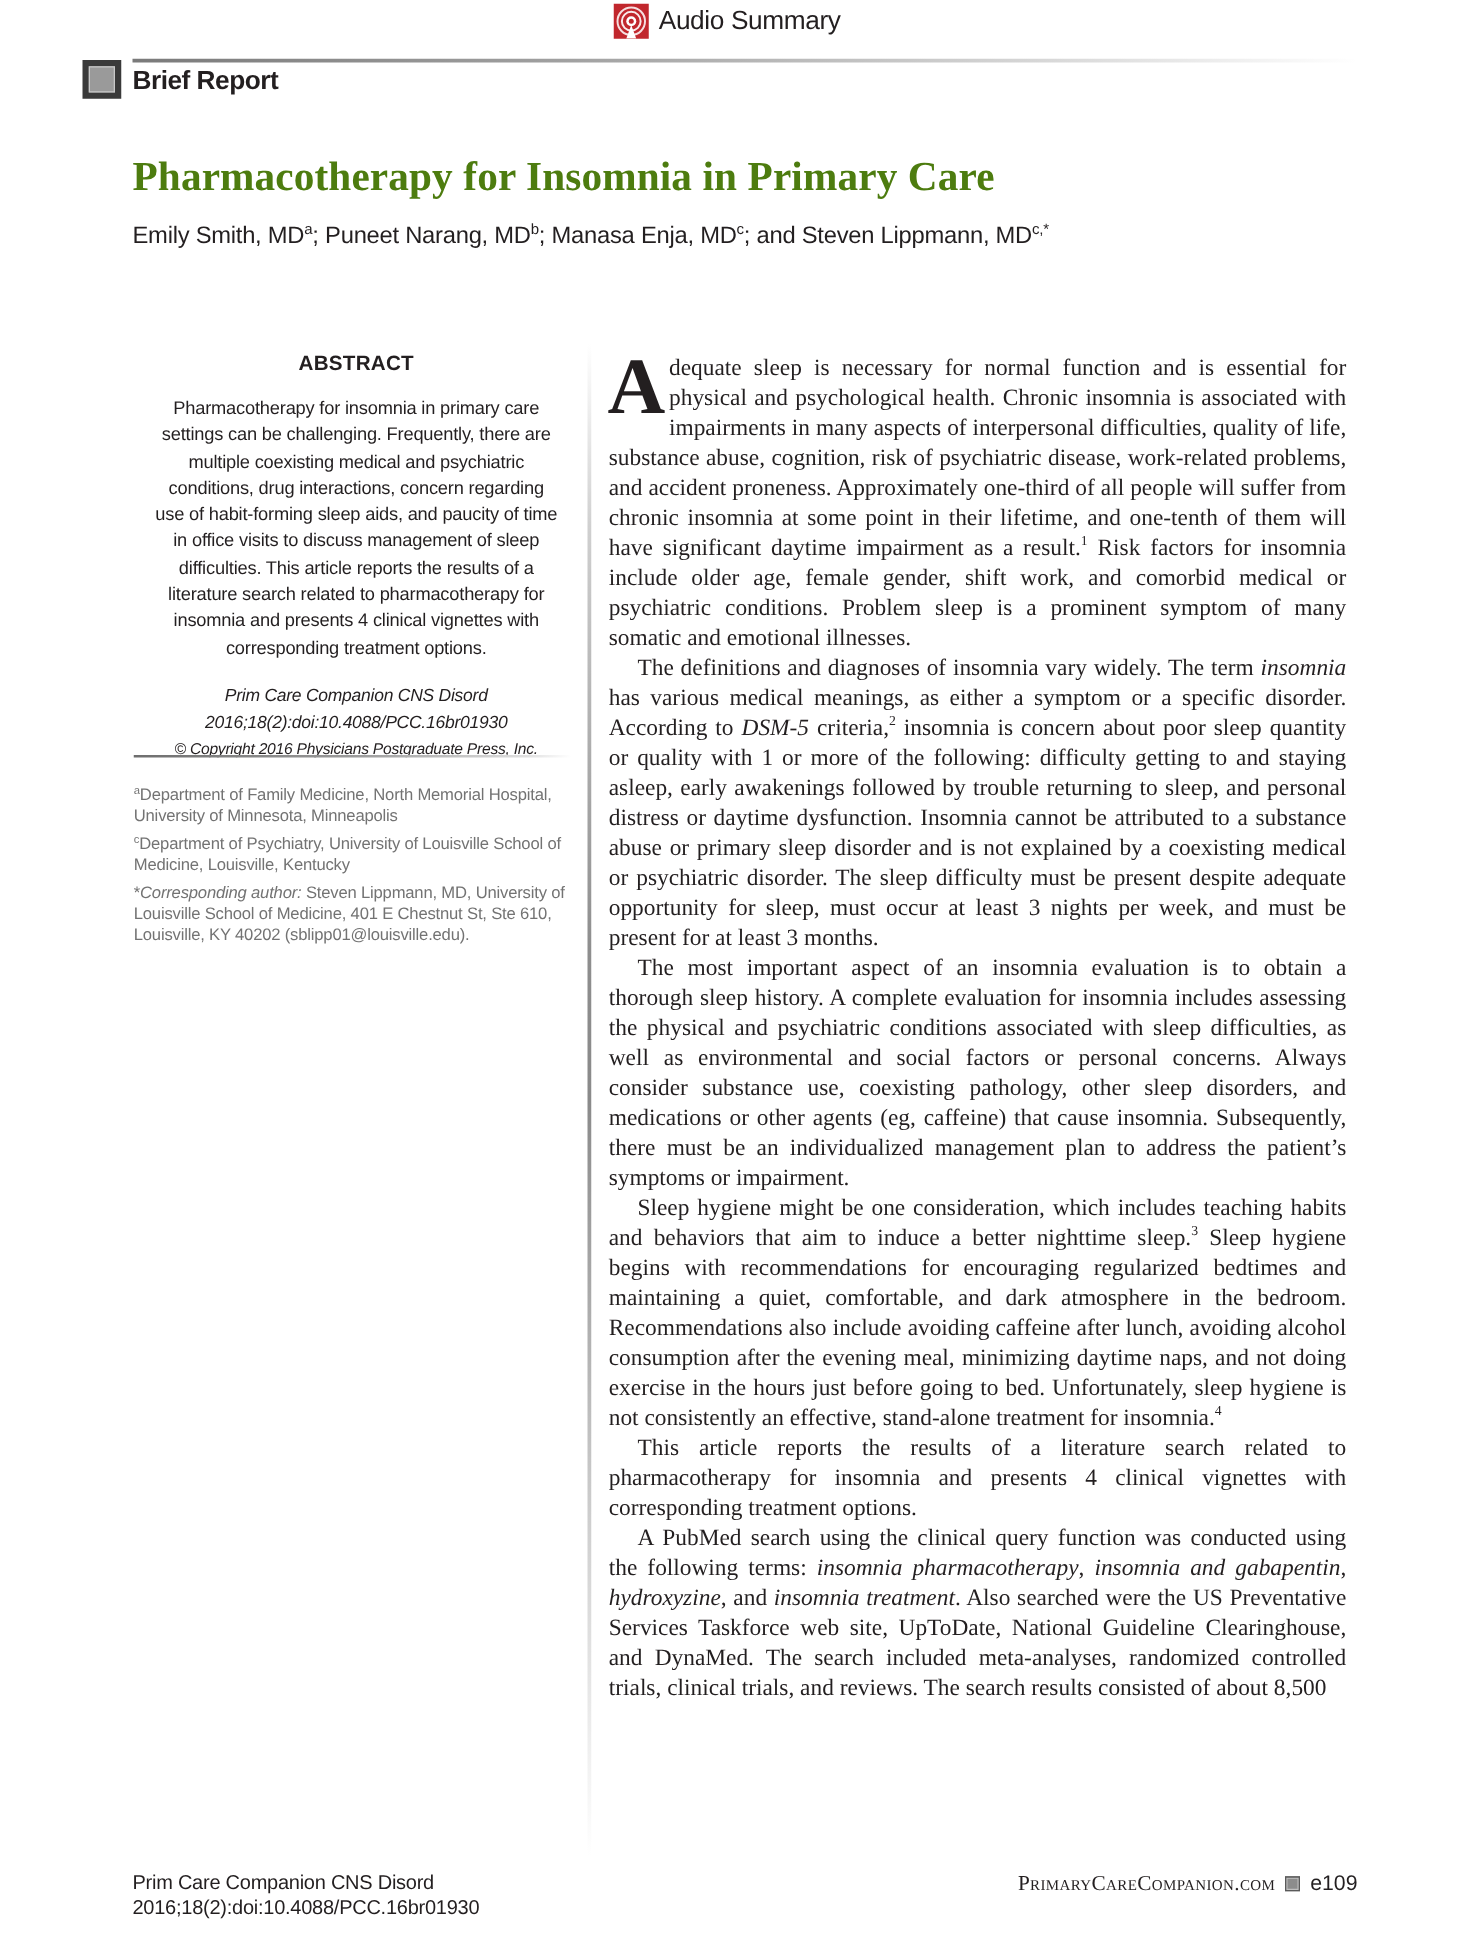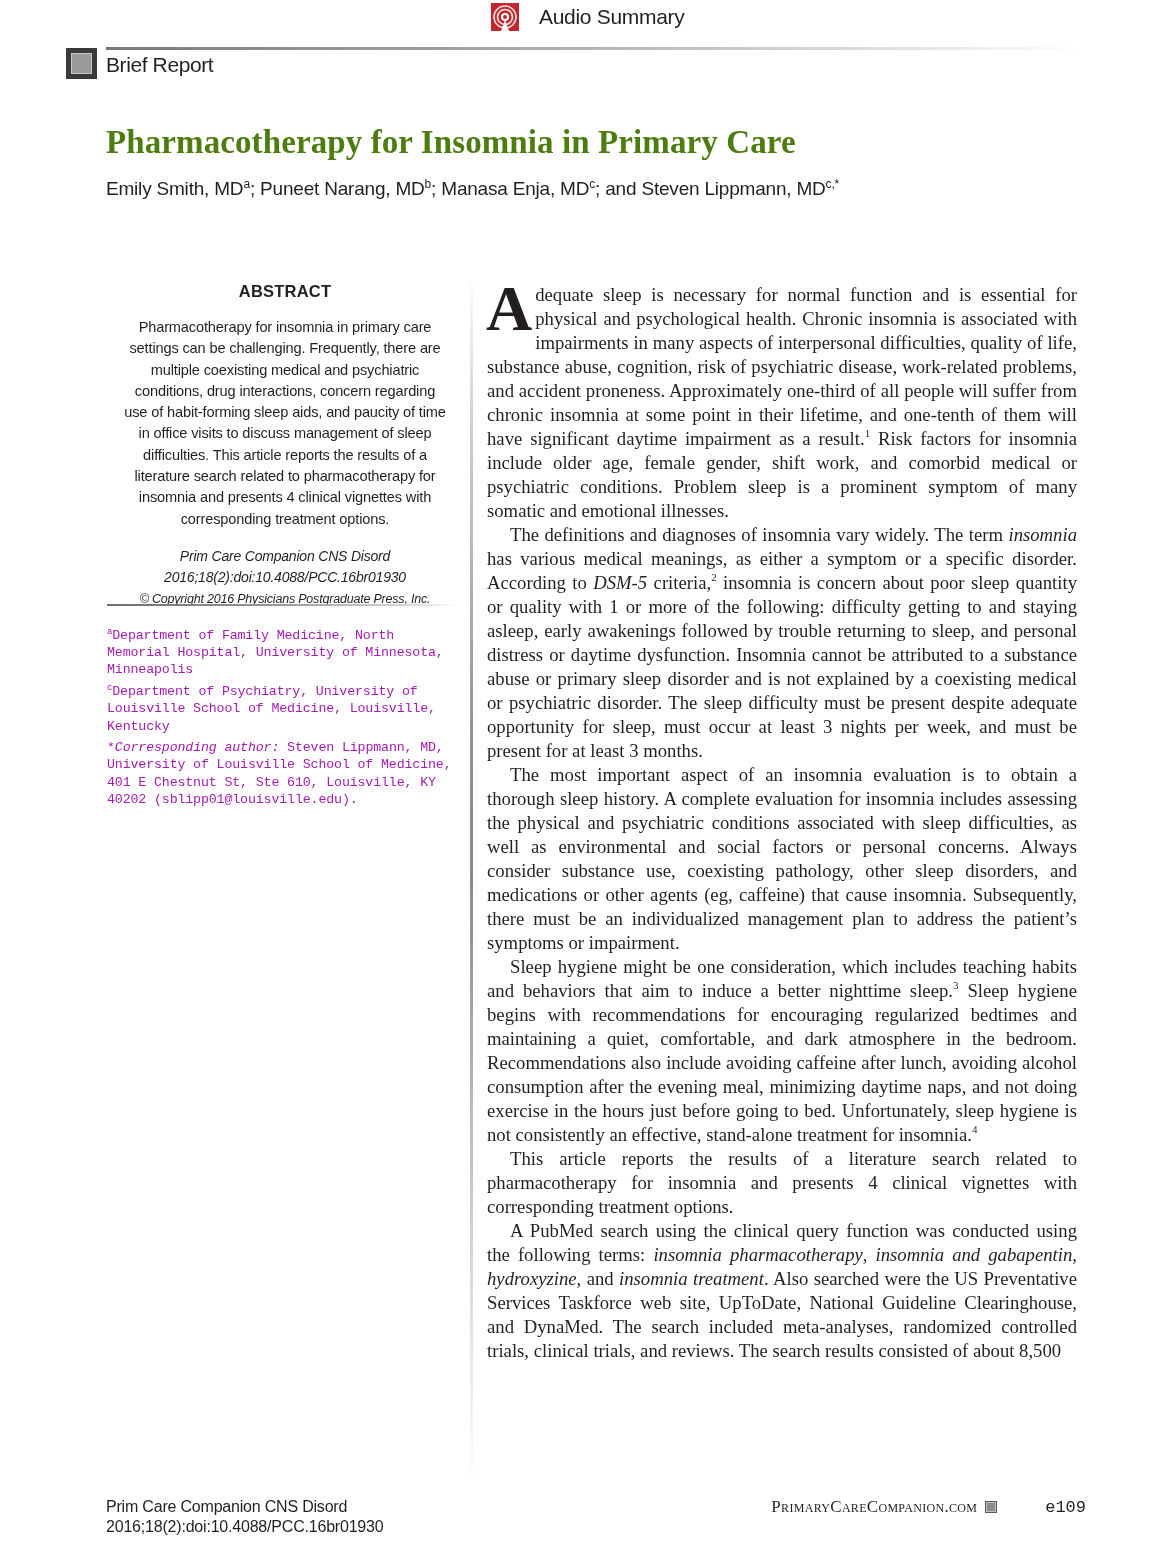--- a/index.html
+++ b/index.html
@@ -1,42 +1,42 @@
 <!DOCTYPE html>
 <html><head>
 <meta charset="utf-8">
 <style>
   html, body { margin: 0; padding: 0; background: #ffffff; }
   body { width: 1170px; height: 1566px; position: relative; overflow: hidden; color: #231f20; }
 
   
-  .audio { position: absolute; left: 491px; top: 3px; display: flex; align-items: center; gap: 20px; cursor: pointer; }
+  .audio { position: absolute; left: 491px; top: 3px; display: flex; align-items: center; gap: 8px; cursor: pointer; }
   .audio-icon { width: 28px; height: 28px; background: #c1272d; position: relative; overflow: hidden; }
   .audio-icon svg { position: absolute; left: 0; top: 0; }
   .audio-label { font-size: 21px; color: #231f20; letter-spacing: -0.3px; font-family: "Liberation Sans", sans-serif; }
 
   
   .br-box { position: absolute; left: 66px; top: 48px; width: 31px; height: 31px; background: #3a3a3a; }
   .br-box .inner { position: absolute; left: 5px; top: 5px; width: 21px; height: 21px; background: #9a9a9a; border: 1px solid #c8c8c8; box-sizing: border-box; }
   .br-rule { position: absolute; left: 106px; top: 47px; width: 980px; height: 3px; background: linear-gradient(to right, #7a7a7a 0%, #a0a0a0 35%, #d8d8d8 75%, #ffffff 100%); }
-  .br-label { position: absolute; left: 106px; top: 53px; font-size: 21px; font-weight: normal; letter-spacing: -0.4px; font-family: "Liberation Sans", sans-serif; color: #231f20; }
+  .br-label { position: absolute; left: 106px; top: 53px; font-size: 21px; font-weight: bold; letter-spacing: -0.4px; font-family: "Liberation Sans", sans-serif; color: #231f20; }
 
   
   .title { position: absolute; left: 106px; top: 124px; font-size: 33px; font-weight: bold; color: #4d7c0f; font-family: "Liberation Serif", serif; letter-spacing: 0.1px; }
   .authors { position: absolute; left: 106px; top: 178px; font-size: 19px; color: #231f20; font-family: "Liberation Sans", sans-serif; letter-spacing: -0.2px; }
   .authors sup { font-size: 12px; vertical-align: 7px; line-height: 0; }
 
   
   .left { position: absolute; left: 107px; top: 282px; width: 356px; font-family: "Liberation Sans", sans-serif; text-align: center; }
   .abs-head { font-size: 16.5px; font-weight: bold; color: #231f20; margin: 0 0 4px 0; letter-spacing: 0.2px; }
   .abs-body { font-size: 14.6px; line-height: 21.3px; color: #231f20; margin: 16px; letter-spacing: -0.15px; }
   .cite { margin-top: 9px; font-size: 14px; line-height: 21.5px; font-style: italic; color: #231f20; letter-spacing: -0.2px; }
   .cite .copy { font-size: 12.5px; }
   .left-rule { position: absolute; left: 107px; top: 604px; width: 350px; height: 2px; background: linear-gradient(to right, #6e6e6e 0%, #9a9a9a 50%, #e0e0e0 90%, #ffffff 100%); }
-  .affil { position: absolute; left: 107px; top: 627px; width: 356px; font-family: Liberation Mono, monospace; font-size: 13.3px; line-height: 17.2px; color: #a21caf; letter-spacing: -0.15px; }
+  .affil { position: absolute; left: 107px; top: 627px; width: 356px; font-family: Liberation Sans, sans-serif; font-size: 13.3px; line-height: 17.2px; color: #737373; letter-spacing: -0.15px; }
   .affil p { margin: 0 0 4.5px 0; }
   .affil sup { font-size: 9px; vertical-align: 5px; line-height: 0; }
   .affil em { font-style: italic; }
 
   
   .col-divider { position: absolute; left: 470px; top: 275px; width: 3px; height: 1210px;
     background: linear-gradient(to bottom, rgba(255,255,255,0) 0%, #d0d0d0 12%, #8e8e8e 40%, #8a8a8a 50%, #c8c8c8 75%, rgba(255,255,255,0) 100%); }
 
   
   .right { position: absolute; left: 487px; top: 283px; width: 590px; font-family: "Liberation Serif", serif; font-size: 18.7px; line-height: 24px; color: #231f20; }
@@ -45,21 +45,21 @@
   .dropcap { float: left; font-size: 64px; line-height: 50px; font-weight: bold; margin: 1px 3px 0 -1px; font-family: "Liberation Serif", serif; }
   .right sup { font-size: 11px; vertical-align: 8px; line-height: 0; }
   .right em { font-style: italic; }
   .sec-head { font-family: "Liberation Sans", sans-serif; font-size: 18px; font-weight: bold; margin: 36px 0 18px 0 !important; letter-spacing: 0.1px; text-align: left !important; }
 
   
   .foot-left { position: absolute; left: 106px; top: 1497px; font-family: "Liberation Sans", sans-serif; font-size: 16px; line-height: 20px; color: #231f20; letter-spacing: -0.2px; }
   .foot-right { position: absolute; right: 84px; top: 1497px; display: flex; align-items: center; gap: 8px; font-size: 16px; color: #231f20; }
   .foot-site { font-family: Liberation Serif, serif; font-variant: small-caps; font-size: 17px; letter-spacing: 0.3px; cursor: pointer; }
   .foot-square { width: 10px; height: 10px; background: #8c8c8c; border: 1px solid #5a5a5a; box-shadow: inset 0 0 0 1px #c0c0c0; }
-  .foot-page { font-family: Liberation Mono, monospace; font-size: 17px; margin-left: 40px; }
+  .foot-page { font-family: Liberation Sans, sans-serif; font-size: 17px; }
 </style>
 </head>
 <body>
 
 <div class="audio">
   <span class="audio-icon">
     <svg width="28" height="28" viewBox="0 0 28 28">
       <circle cx="14" cy="14" r="11" fill="none" stroke="#ffffff" stroke-width="1.6" opacity="0.85"></circle>
       <circle cx="14" cy="14" r="7.5" fill="none" stroke="#ffffff" stroke-width="1.6" opacity="0.9"></circle>
       <circle cx="14" cy="14" r="4" fill="#ffffff"></circle>

